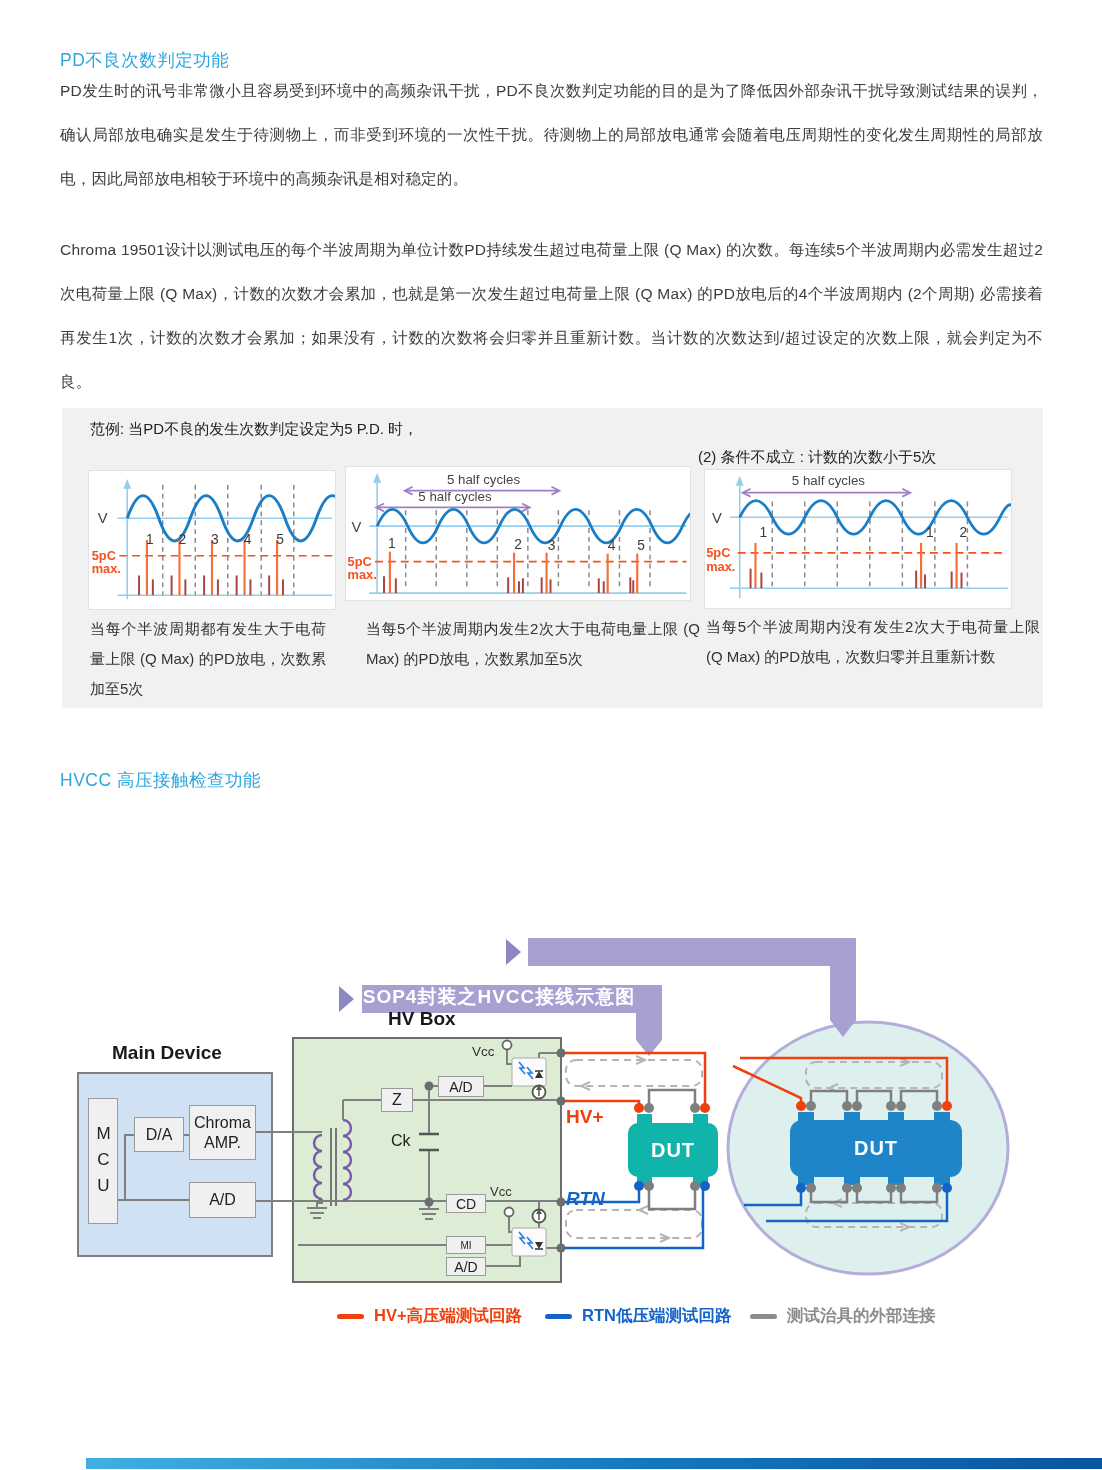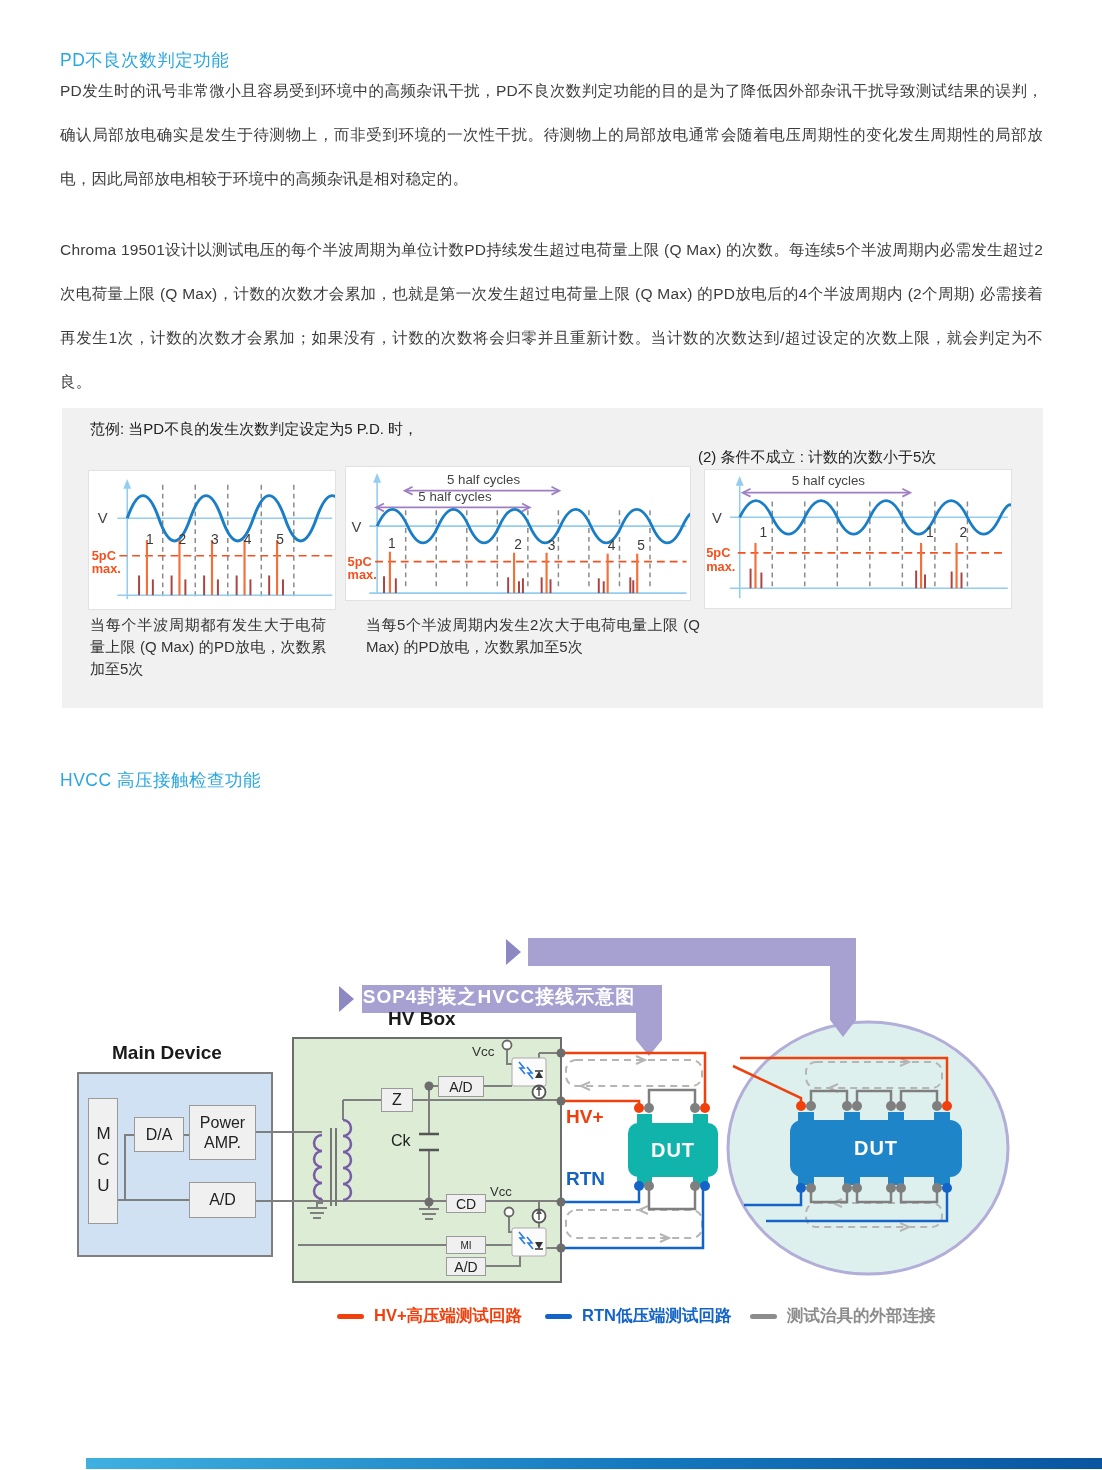--- a/index.html
+++ b/index.html
@@ -5,21 +5,21 @@
   html,body{margin:0;padding:0;background:#fff;}
   .page{position:relative;width:1102px;height:1470px;background:#fff;overflow:hidden;
         font-family:"Liberation Sans","DejaVu Sans",sans-serif;}
   .abs{position:absolute;}
   .sec-heading{color:#2ba7e0;font-size:17.5px;font-weight:500;letter-spacing:.5px;}
   .para{font-size:15.5px;color:#3c3c3c;line-height:44px;text-align:justify;letter-spacing:.2px;}
   .example-box{background:#f1f1f1;}
   .ex-title{font-size:15px;color:#222;line-height:22px;}
   .ex-case{font-size:15px;color:#222;line-height:22px;}
   .panel{background:#fff;border:1px solid #e2e2e2;box-sizing:border-box;}
-  .cap{font-size:15px;color:#333;line-height:22px;text-align:justify;}
+  .cap{font-size:15px;color:#333;line-height:30px;text-align:justify;}
   
   .hvcc-label{display:flex;align-items:center;justify-content:center;}
   .banner-text{color:#fff;font-size:19px;font-weight:bold;letter-spacing:1px;}
   .big-label{font-size:19px;font-weight:bold;color:#1a1a1a;}
   .sbox{background:#f0f0f0;border:1px solid #9a9a9a;display:flex;align-items:center;
         justify-content:center;font-size:16px;color:#222;box-sizing:border-box;text-align:center;}
   .mcu-box{writing-mode:vertical-lr;text-orientation:upright;letter-spacing:7px;
            font-size:17px;padding-top:4px;}
   .hvplus{color:#f0400e;font-weight:bold;font-size:19px;}
   .rtnlbl{color:#1565c0;font-weight:bold;font-size:19px;}
@@ -203,20 +203,21 @@
         <text x="227" y="68">1</text>
         <text x="261" y="68">2</text>
       </g>
       <text x="6" y="54" font-size="15" fill="#444">V</text>
       <text x="0" y="88" font-size="13" font-weight="bold" fill="#f4511e">5pC</text>
       <text x="0" y="102" font-size="13" font-weight="bold" fill="#f4511e">max.</text>
     </svg>
 
     <div class="abs cap" style="left:28px;top:206px;width:236px;">当每个半波周期都有发生大于电荷量上限 (Q Max) 的PD放电，次数累加至5次</div>
     <div class="abs cap" style="left:304px;top:206px;width:334px;">当每5个半波周期内发生2次大于电荷电量上限 (Q Max) 的PD放电，次数累加至5次</div>
+    <div class="abs cap" style="left:644px;top:204px;width:334px;">当每5个半波周期内没有发生2次大于电荷量上限 (Q Max) 的PD放电，次数归零并且重新计数</div>
   </div>
 
   <div class="abs sec-heading" style="left:60px;top:768px;">HVCC 高压接触检查功能</div>
 
   <div class="abs" style="left:0;top:920px;width:1102px;height:425px;">
     <svg class="abs" style="left:0;top:0;" width="1102" height="425" viewBox="0 920 1102 425">
 
       <ellipse cx="868" cy="1148" rx="140" ry="126" fill="#def0ee" stroke="#b2aed9" stroke-width="3"></ellipse>
 
       <polygon points="506,939 521,952 506,965" fill="#8e88c2"></polygon>
@@ -397,33 +398,33 @@
           <circle cx="429" cy="1202" r="4.5"></circle>
       </g>
     </svg>
 
     <div class="abs hvcc-label banner-text" style="left:362px;top:65px;width:274px;height:24px;">SOP4封装之HVCC接线示意图</div>
     <div class="abs big-label" style="left:388px;top:88px;">HV Box</div>
     <div class="abs big-label" style="left:112px;top:122px;">Main Device</div>
 
     <div class="abs sbox mcu-box" style="left:88px;top:178px;width:30px;height:126px;">MCU</div>
     <div class="abs sbox" style="left:134px;top:197px;width:50px;height:35px;">D/A</div>
-    <div class="abs sbox" style="left:189px;top:185px;width:67px;height:55px;line-height:1.25;">Power AMP.</div>
+    <div class="abs sbox" style="left:189px;top:185px;width:67px;height:55px;line-height:1.25;">Chroma AMP.</div>
     <div class="abs sbox" style="left:189px;top:262px;width:67px;height:36px;">A/D</div>
     <div class="abs sbox" style="left:381px;top:168px;width:32px;height:24px;">Z</div>
     <div class="abs sb sbox" style="left:438px;top:156px;width:46px;height:21px;font-size:14px;">A/D</div>
     <div class="abs" style="left:472px;top:124px;font-size:13.5px;color:#333;">Vcc</div>
     <div class="abs" style="left:391px;top:212px;font-size:16px;color:#222;">Ck</div>
     <div class="abs sbox" style="left:446px;top:274px;width:40px;height:19px;font-size:14px;">CD</div>
     <div class="abs" style="left:490px;top:264px;font-size:13px;color:#333;">Vcc</div>
     <div class="abs sbox" style="left:446px;top:316px;width:40px;height:18px;font-size:10px;">MI</div>
     <div class="abs sbox" style="left:446px;top:337px;width:40px;height:19px;font-size:14px;">A/D</div>
 
     <div class="abs hvplus" style="left:566px;top:186px;">HV+</div>
-    <div class="abs rtnlbl" style="left:566px;top:248px;">RTN</div>
+    <div class="abs rtnlbl" style="left:566px;top:268px;font-style:italic;">RTN</div>
 
     <div class="abs dut dut4" style="left:628px;top:203px;width:90px;height:54px;">DUT</div>
     <div class="abs dut dut8" style="left:790px;top:200px;width:172px;height:57px;">DUT</div>
 
     <div class="abs legend-item" style="left:337px;top:385px;">
       <span class="legend-dash" style="background:#f0400e;"></span>
       <span class="legend-text" style="color:#f0400e;">HV+高压端测试回路</span>
     </div>
     <div class="abs legend-item" style="left:545px;top:385px;">
       <span class="legend-dash" style="background:#1464c8;"></span>

